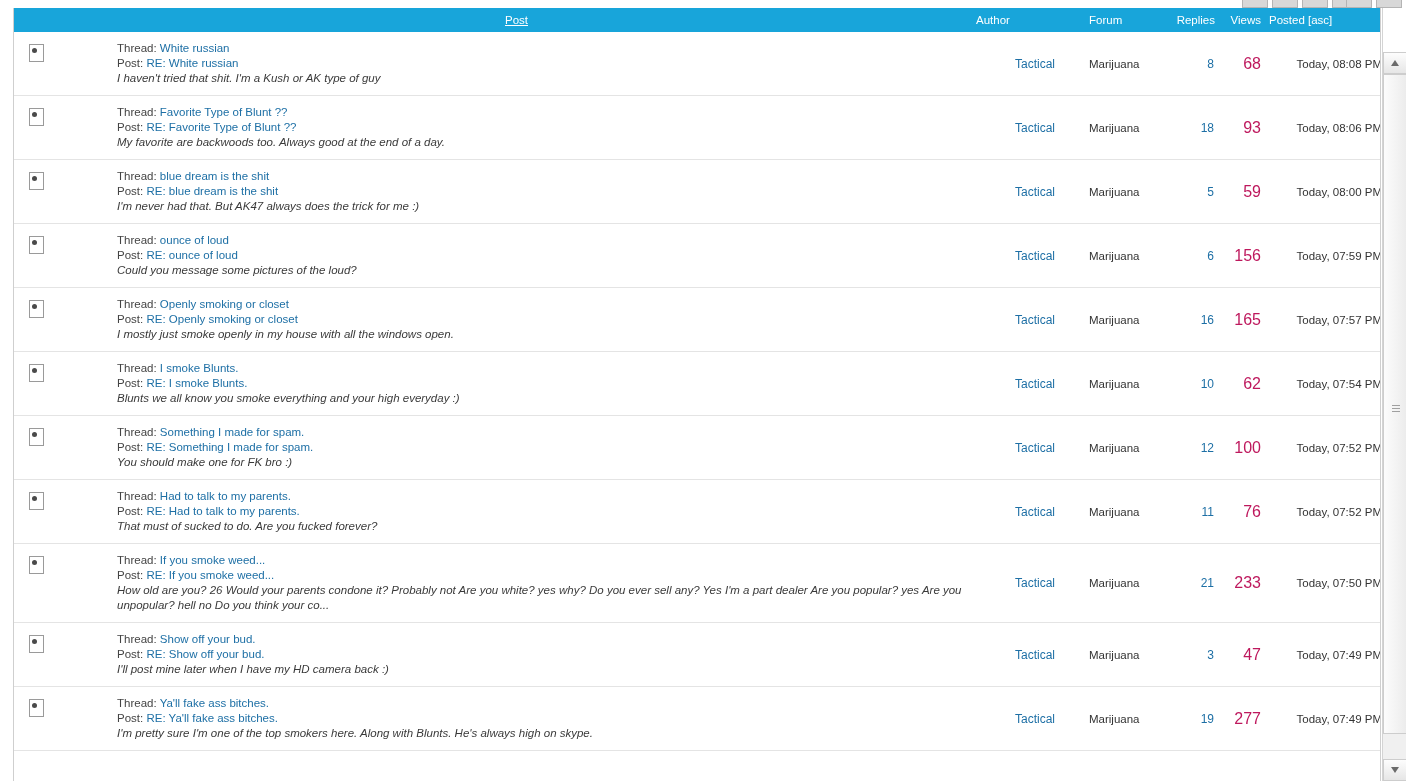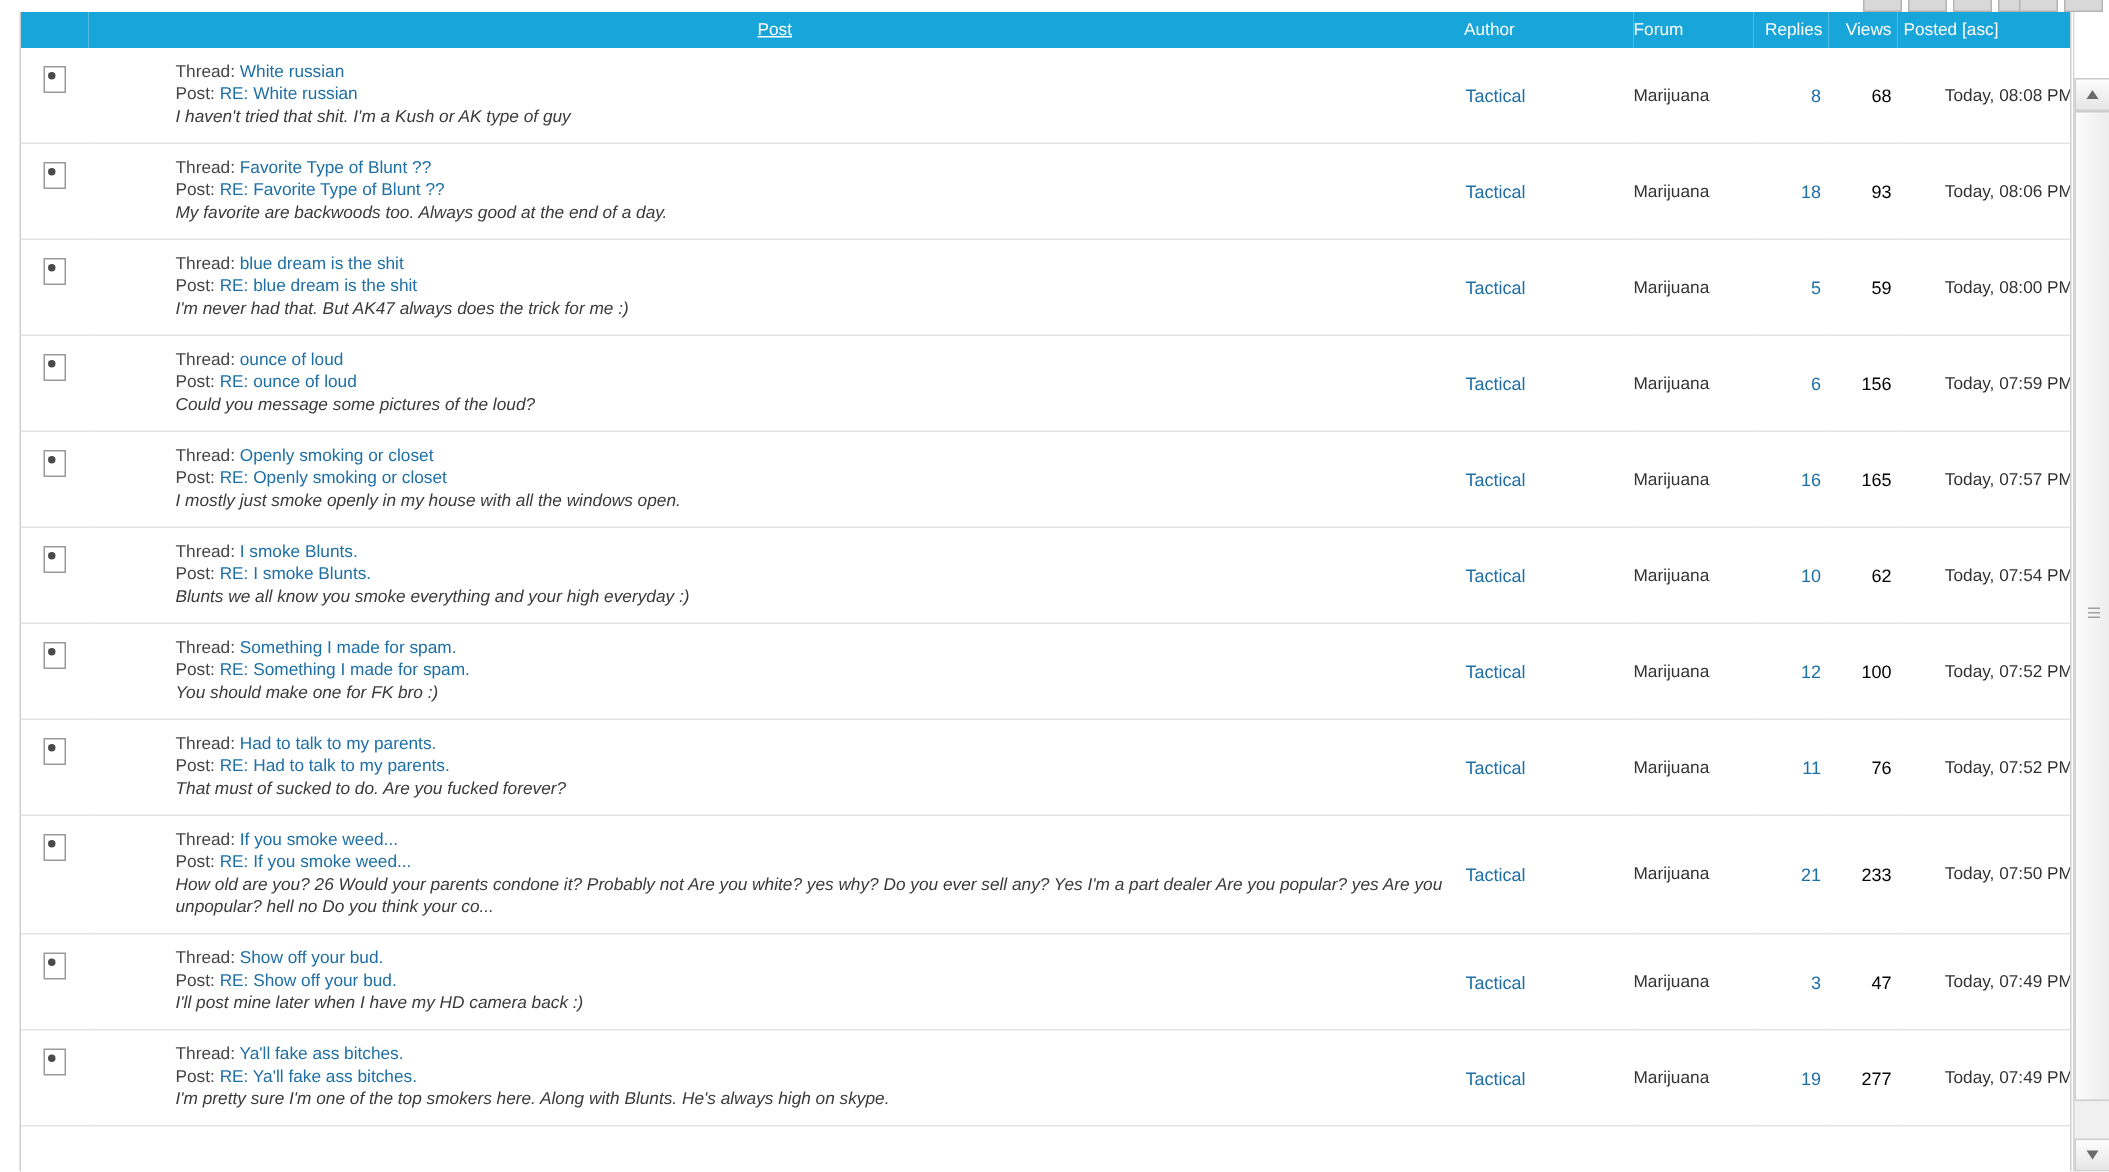--- a/index.html
+++ b/index.html
@@ -165,41 +165,42 @@
   }
 
   td.cell-author {
     text-align: left;
     padding-left: 3px;
   }
   .author-link {
     color: #1d6fa5;
     text-decoration: none;
     font-size: 12px;
+    margin-left: 38px;
   }
 
   td.cell-forum {
     text-align: left;
     color: #333;
     font-size: 11.5px;
   }
   td.cell-replies {
     text-align: right;
     padding-right: 5px;
   }
   .replies-link {
     color: #1d6fa5;
     text-decoration: none;
     font-size: 12px;
   }
   td.cell-views {
     text-align: right;
     padding-right: 4px;
-    font-size: 12px;
-    color: #000000;
+    font-size: 16px;
+    color: #be185d;
   }
   td.cell-posted {
     text-align: right;
     padding-left: 5px;
     font-size: 11.5px;
     color: #333;
     white-space: nowrap;
     margin-left: 36px;
   }
 

